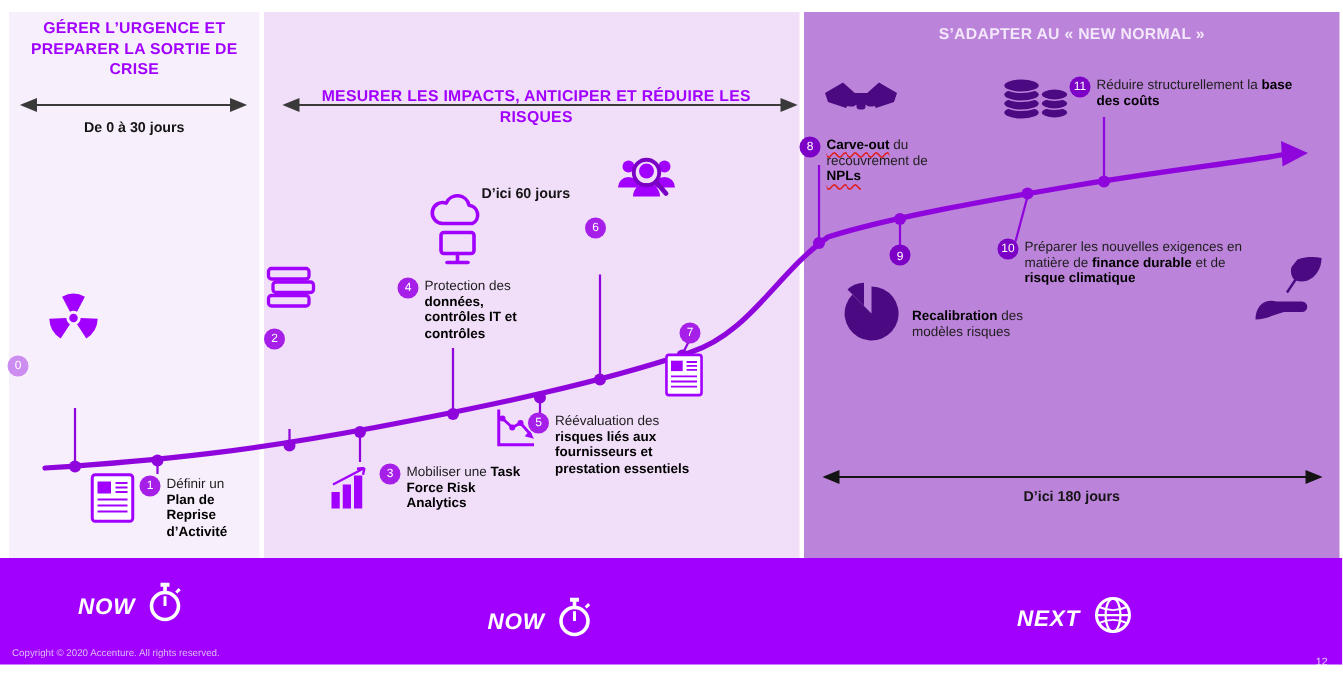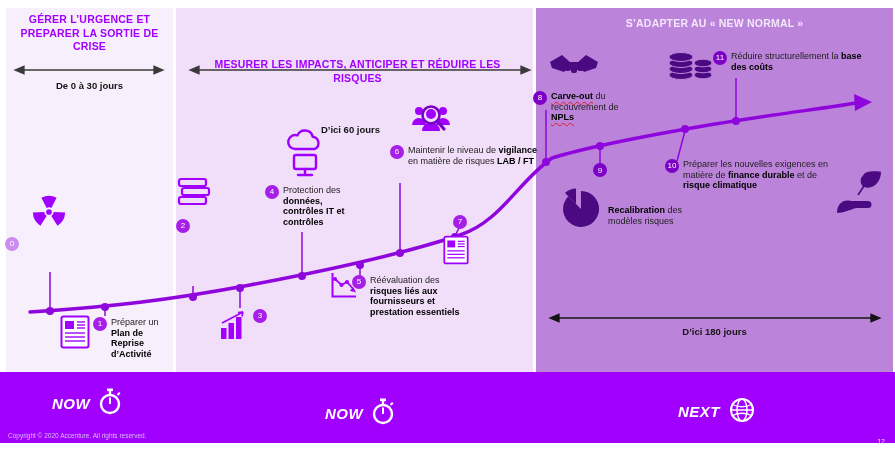--- a/index.html
+++ b/index.html
@@ -247,44 +247,44 @@
         </g>
       </svg>
   </div>
 
   <div class="ms" style="left:5px;top:237px;width:112px">
     <span class="badge light">0</span>
   </div>
 
   <div class="ms" style="left:93px;top:317px;width:76px">
     <span class="badge">1</span>
-    <div class="ms-text"><span>Préparer un </span><b>Plan de Reprise d’Activité</b></div>
+    <div class="ms-text"><span>Définir un </span><b>Plan de Reprise d’Activité</b></div>
   </div>
 
   <div class="ms" style="left:176px;top:219px;width:97px">
     <span class="badge">2</span>
   </div>
 
   <div class="ms" style="left:253px;top:309px;width:97px">
     <span class="badge">3</span>
+    <div class="ms-text"><span>Mobiliser une </span><b>Task Force Risk Analytics</b></div>
   </div>
 
   <div class="ms" style="left:265px;top:185px;width:97px">
     <span class="badge">4</span>
     <div class="ms-text"><span>Protection des </span><b>données, contrôles IT et contrôles</b></div>
   </div>
 
   <div class="ms" style="left:352px;top:275px;width:122px">
     <span class="badge">5</span>
     <div class="ms-text"><span>Réévaluation des </span><b>risques liés aux fournisseurs et prestation essentiels</b></div>
   </div>
 
   <div class="ms" style="left:390px;top:145px;width:150px">
     <span class="badge">6</span>
-    <div class="ms-text"><span>Maintenir le niveau de </span><b>vigilance</b><span> en matière de risques </span><b>LAB / FT</b></div>
   </div>
 
   <div class="ms" style="left:453px;top:215px;width:84px">
     <span class="badge">7</span>
   </div>
 
   <div class="ms" style="left:533px;top:91px;width:106px">
     <span class="badge dark">8</span>
     <div class="ms-text"><b class="sq">Carve-out</b><span> du recouvrement de </span><b class="sq">NPLs</b></div>
   </div>

